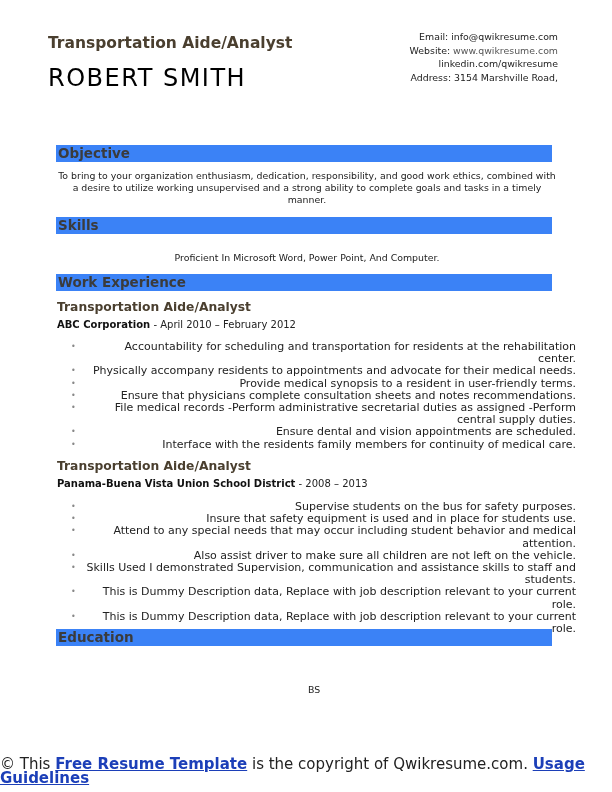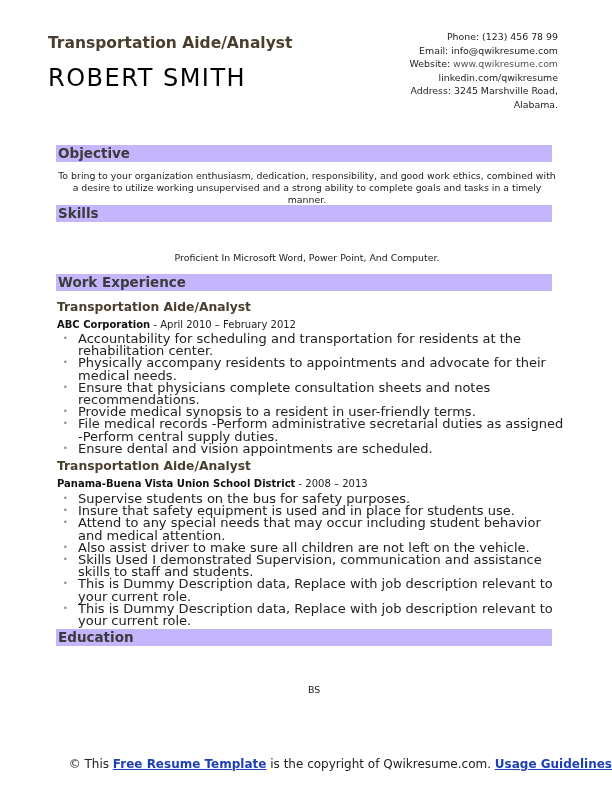--- a/index.html
+++ b/index.html
@@ -2,71 +2,70 @@
 <html><head>
   <meta charset="utf-8">
   <style>
     html, body { margin: 0; padding: 0; background: #ffffff; }
     body { width: 612px; height: 792px; position: relative; overflow: hidden; font-family: "DejaVu Sans", sans-serif; color: #222; }
     .header { position: absolute; left: 48px; top: 34px; width: 510px; }
     .job-title { position: absolute; left: 0; top: 0; font-size: 15.5px; font-weight: bold; color: #4a3f2f; }
     .name { position: absolute; left: 0; top: 30px; font-size: 24px; letter-spacing: 1.5px; color: #000000; }
     .contact { position: absolute; right: 0; top: -4px; width: 200px; text-align: right; font-size: 9.4px; line-height: 13.6px; color: #222; }
     .contact a { color: #555; }
-    .section-bar { position: absolute; left: 56px; width: 496px; height: 17px; background: #c4b5fd; }
+    .section-bar { position: absolute; left: 56px; width: 496px; height: 17px; background: #3b82f6; }
     .section-bar span { position: absolute; left: 2px; top: 0px; font-size: 13.5px; font-weight: bold; color: #3b3b3b; line-height: 17px; }
     .para { position: absolute; left: 57px; width: 500px; font-size: 9.4px; line-height: 12.2px; color: #222; text-align: center; }
     .job-head { position: absolute; left: 57px; font-size: 12.3px; font-weight: bold; color: #4a3f2f; }
     .company { position: absolute; left: 57px; font-size: 10px; color: #222; }
     .company b { font-weight: bold; color: #111; }
-    ul.bullets { position: absolute; left: 57px; width: 490px; margin: 0; padding: 0 0 0 21px; list-style: none; font-size: 13px; line-height: 12.2px; color: #222; }
+    ul.bullets { position: absolute; left: 57px; width: 490px; margin: 8px; padding: 0 0 0 21px; list-style: none; font-size: 11px; line-height: 12.2px; color: #222; text-align: right; }
     ul.bullets li { position: relative; }
     ul.bullets li::before { content: "•"; position: absolute; left: -15px; color: #888; font-size: 8px; }
-    .footer { position: absolute; left: 0; top: 757px; width: 612px; text-align: right; font-size: 12px; line-height: 14px; color: #222; }
+    .footer { position: absolute; left: 0; top: 757px; width: 612px; text-align: left; font-size: 15px; line-height: 14px; color: #222; }
     .footer a { color: #1c3fb8; font-weight: bold; text-decoration: underline; }
   </style>
 </head>
 <body>
 
 <div class="header">
   <div class="job-title">Transportation Aide/Analyst</div>
   <div class="name">ROBERT SMITH</div>
   <div class="contact">
-    <div>Phone: (123) 456 78 99</div>
     <div>Email: info@qwikresume.com</div>
     <div><span>Website: </span><a>www.qwikresume.com</a></div>
     <div>linkedin.com/qwikresume</div>
-    <div>Address: 3245 Marshville Road,</div>
-    <div>Alabama.</div>
+    <div>Address: 3154 Marshville Road,</div>
   </div>
 </div>
 
 <div class="section-bar" style="top:145px;">
   <span>Objective</span>
 </div>
 <div class="para" style="top:170px;">To bring to your organization enthusiasm, dedication, responsibility, and good work ethics, combined with a desire to utilize working unsupervised and a strong ability to complete goals and tasks in a timely manner.</div>
 
-<div class="section-bar" style="top:205px;">
+<div class="section-bar" style="top:217px;">
   <span>Skills</span>
 </div>
 <div class="para" style="top:252px;">Proficient In Microsoft Word, Power Point, And Computer.</div>
 
 <div class="section-bar" style="top:274px;">
   <span>Work Experience</span>
 </div>
 
 <div class="job-head" style="top:300px;">Transportation Aide/Analyst</div>
 <div class="company" style="top:319px;"><b>ABC Corporation</b><span> - April 2010 – February 2012</span></div>
 <ul class="bullets" style="top:333px;">
   <li>Accountability for scheduling and transportation for residents at the rehabilitation center.</li>
   <li>Physically accompany residents to appointments and advocate for their medical needs.</li>
+  <li>Provide medical synopsis to a resident in user-friendly terms.</li>
   <li>Ensure that physicians complete consultation sheets and notes recommendations.</li>
-  <li>Provide medical synopsis to a resident in user-friendly terms.</li>
   <li>File medical records -Perform administrative secretarial duties as assigned -Perform central supply duties.</li>
   <li>Ensure dental and vision appointments are scheduled.</li>
+  <li>Interface with the residents family members for continuity of medical care.</li>
 </ul>
 
 <div class="job-head" style="top:459px;">Transportation Aide/Analyst</div>
 <div class="company" style="top:478px;"><b>Panama-Buena Vista Union School District</b><span> - 2008 – 2013</span></div>
 <ul class="bullets" style="top:493px;">
   <li>Supervise students on the bus for safety purposes.</li>
   <li>Insure that safety equipment is used and in place for students use.</li>
   <li>Attend to any special needs that may occur including student behavior and medical attention.</li>
   <li>Also assist driver to make sure all children are not left on the vehicle.</li>
   <li>Skills Used I demonstrated Supervision, communication and assistance skills to staff and students.</li>

